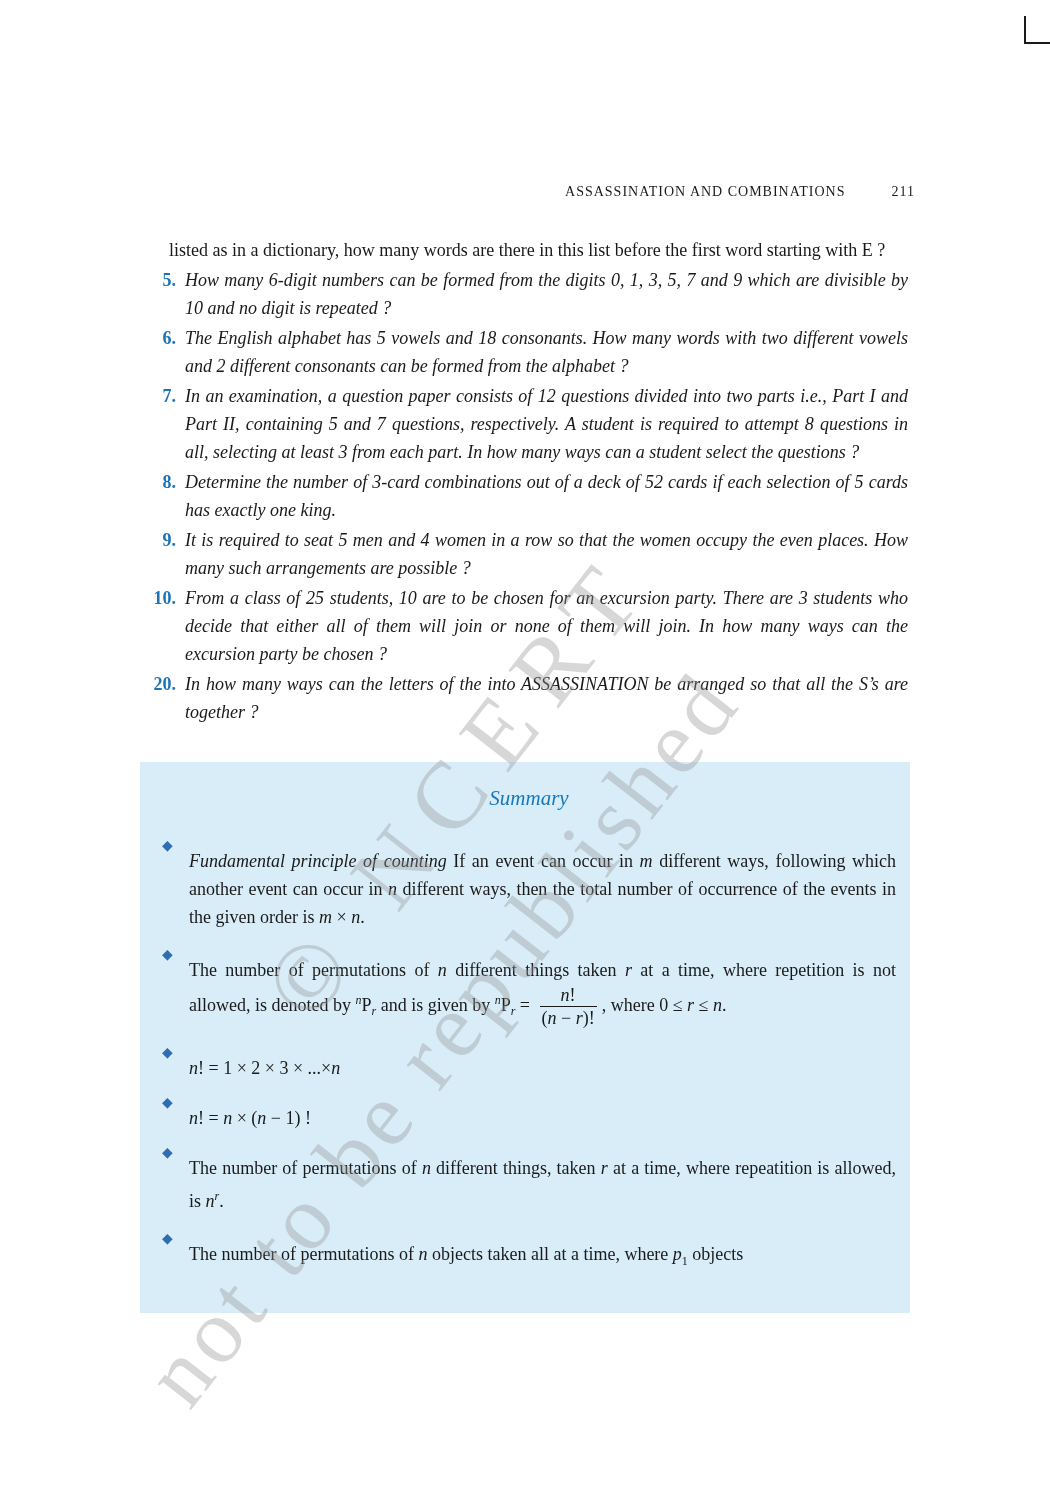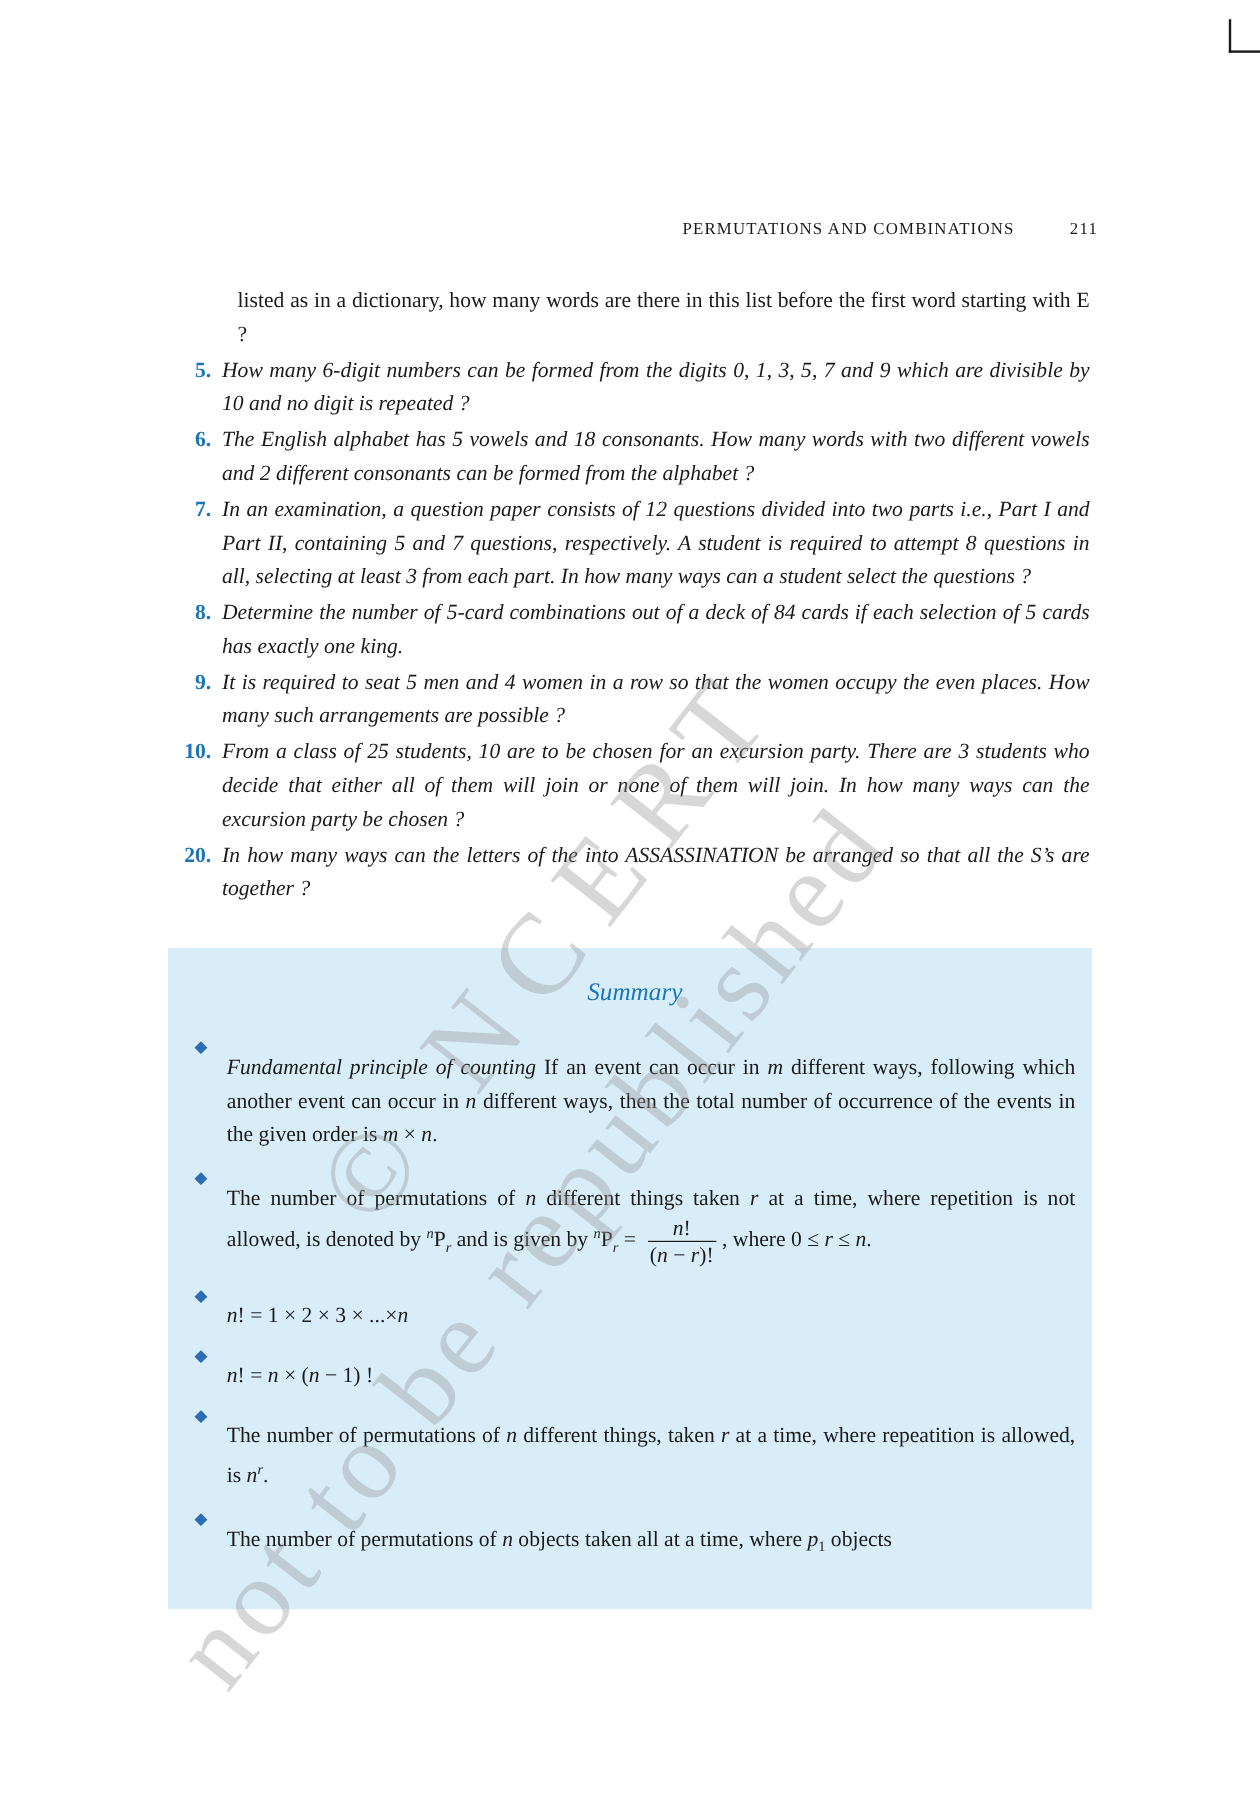--- a/index.html
+++ b/index.html
@@ -21,21 +21,21 @@
   .wm1 { left:285px; top:950px; font-size:96px; letter-spacing:22px; transform:rotate(-52deg); }
   .wm2 { left:165px; top:1340px; font-size:92px; letter-spacing:6px; transform:rotate(-52deg); }
   
   .header {
     position:absolute; top:184px; left:0; right:135px; z-index:2;
     display:flex; justify-content:flex-end; align-items:baseline; gap:46px;
     font-size:14px; letter-spacing:1px; color:#1a1a1a;
   }
   
   .content { position:absolute; top:236px; left:148px; width:760px; z-index:2; font-size:18px; line-height:28px; }
-  .continuation { margin:0 0 2px 50px; text-align:justify; }
+  .continuation { margin:0 0 2px 21px; text-align:justify; }
   .question { display:flex; margin-bottom:2px; }
   .qnum {
     width:37px; flex-shrink:0; box-sizing:border-box; padding-right:9px;
     text-align:right; font-weight:bold; color:#1b74b8;
   }
   .qtext { flex:1; text-align:justify;font-style:italic; }
   
   .summary-box {
     margin-top:36px; margin-left:-8px; width:770px; box-sizing:border-box;
     background:#d9edf8; padding:22px 14px 28px 22px;
@@ -59,21 +59,21 @@
 <body>
 
 <div class="page">
 
   <div class="corner-mark"></div>
 
   <div class="watermark wm1">© NCERT</div>
   <div class="watermark wm2">not to be republished</div>
 
   <div class="header">
-    <span>PERMUTATIONS AND COMBINATIONS</span>
+    <span>ASSASSINATION AND COMBINATIONS</span>
     <span>211</span>
   </div>
 
   <div class="content">
 
     <p class="continuation">listed as in a dictionary, how many words are there in this list before the first word starting with E ?</p>
 
     <div class="question">
       <div class="qnum">5.</div>
       <div class="qtext">How many 6-digit numbers can be formed from the digits 0, 1, 3, 5, 7 and 9 which are divisible by 10 and no digit is repeated ?</div>
@@ -81,21 +81,21 @@
     <div class="question">
       <div class="qnum">6.</div>
       <div class="qtext">The English alphabet has 5 vowels and 18 consonants. How many words with two different vowels and 2 different consonants can be formed from the alphabet ?</div>
     </div>
     <div class="question">
       <div class="qnum">7.</div>
       <div class="qtext">In an examination, a question paper consists of 12 questions divided into two parts i.e., Part I and Part II, containing 5 and 7 questions, respectively.  A student is required to attempt 8 questions in all, selecting at least 3 from each part. In how many ways can a student select the questions ?</div>
     </div>
     <div class="question">
       <div class="qnum">8.</div>
-      <div class="qtext">Determine the number of 5-card combinations out of a deck of 84 cards if each selection of 5 cards has exactly one king.</div>
+      <div class="qtext">Determine the number of 3-card combinations out of a deck of 52 cards if each selection of 5 cards has exactly one king.</div>
     </div>
     <div class="question">
       <div class="qnum">9.</div>
       <div class="qtext">It is required to seat 5 men and 4 women in a row so that the women occupy the even places. How many such arrangements are possible ?</div>
     </div>
     <div class="question">
       <div class="qnum">10.</div>
       <div class="qtext">From a class of 25 students, 10 are to be chosen for an excursion party. There are 3 students who decide that either all of them will join or none of them will join. In how many ways can the excursion party be chosen ?</div>
     </div>
     <div class="question">

